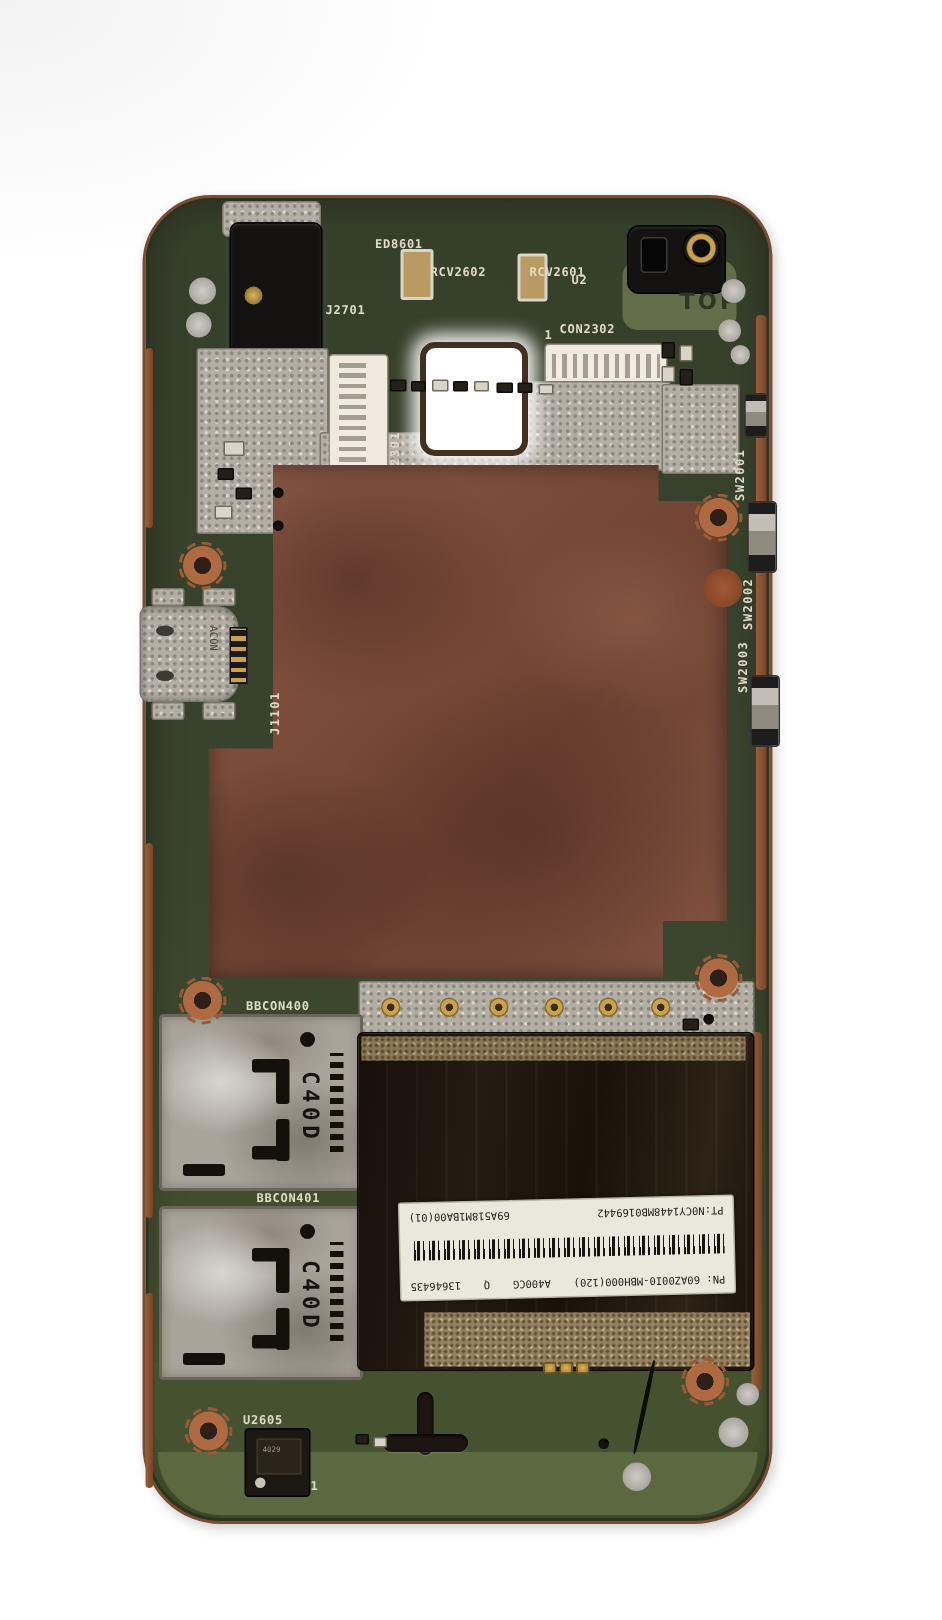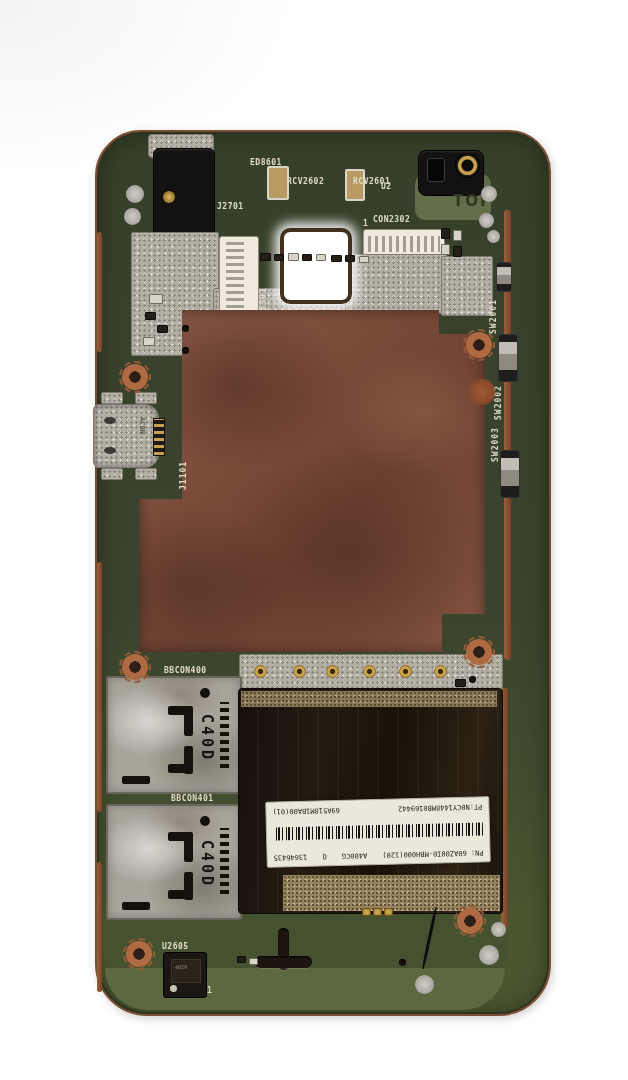--- a/index.html
+++ b/index.html
@@ -5,21 +5,21 @@
   html,body{margin:0;padding:0;background:#fff;}
   .photo{position:relative;width:628px;height:1080px;overflow:hidden;
     background:
       radial-gradient(ellipse 500px 300px at 0% 0%, rgba(0,0,0,0.05), transparent 60%),
       #ffffff;
     font-family:"DejaVu Sans",sans-serif;}
   .board{position:absolute;left:95px;top:130px;width:416px;height:882px;
     border-radius:46px 42px 52px 52px;
     background:linear-gradient(180deg,#363f2a 0%,#3a432d 52%,#404b2e 72%,#49552f 88%,#4a5630 100%);
     border:2px solid #7a4c32;
-    box-shadow:inset 0 0 0 2px #2c3320, inset 0 0 24px rgba(0,0,0,.35), 2px 3px 8px rgba(0,0,0,.18);padding-left:36px;}
+    box-shadow:inset 0 0 0 2px #2c3320, inset 0 0 24px rgba(0,0,0,.35), 2px 3px 8px rgba(0,0,0,.18);}
   .abs{position:absolute;}
   .silk{position:absolute;font:bold 8px "DejaVu Sans Mono",monospace;color:#e0dbc9;letter-spacing:.5px;white-space:nowrap;}
   .vsilk{position:absolute;writing-mode:vertical-rl;transform:rotate(180deg);
     font:bold 8px "DejaVu Sans Mono",monospace;color:#e0dbc9;letter-spacing:1px;white-space:nowrap;}
   .silver{background-color:#b4afa5;
     background-image:radial-gradient(#8d887e 1px,transparent 1.4px),radial-gradient(#dcd8d0 1px,transparent 1.4px);
     background-size:5px 5px,7px 7px;background-position:0 0,2px 3px;
     border:1px solid #7d786e;border-radius:2px;}
   .speckle-tan{background-color:#97835f;
     background-image:radial-gradient(#5f5038 1px,transparent 1.3px),radial-gradient(#c9b892 1px,transparent 1.3px);

